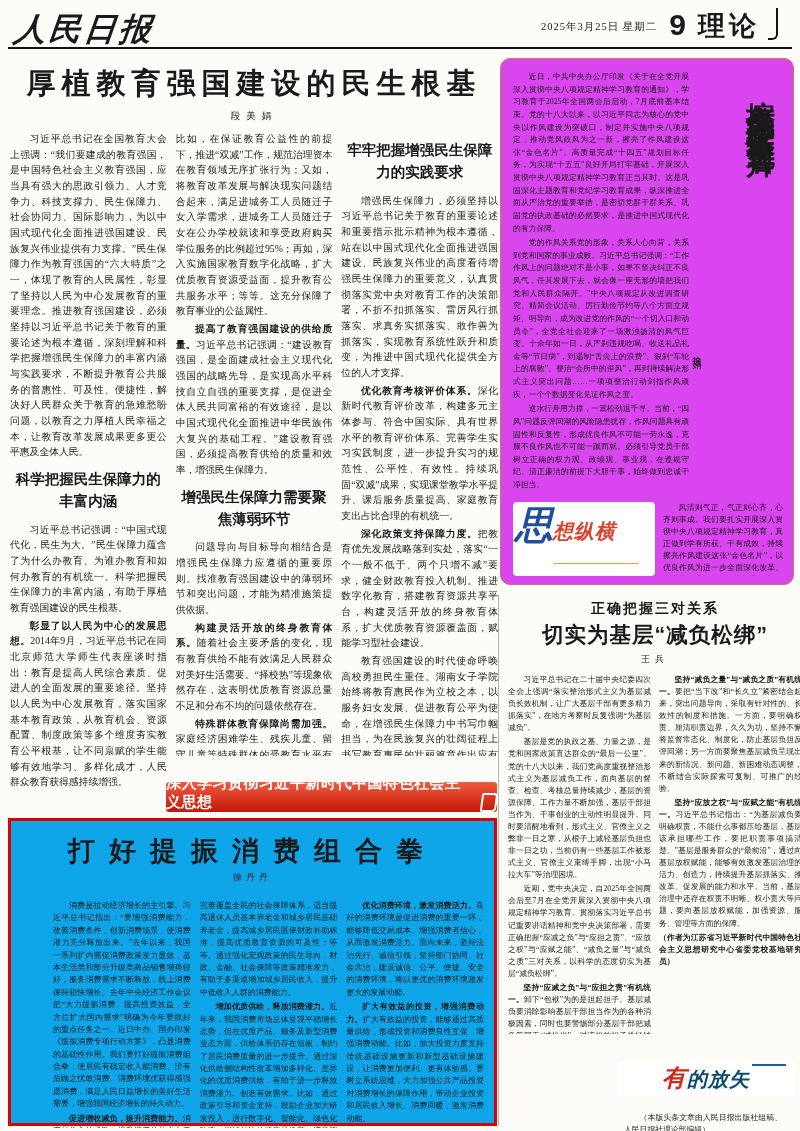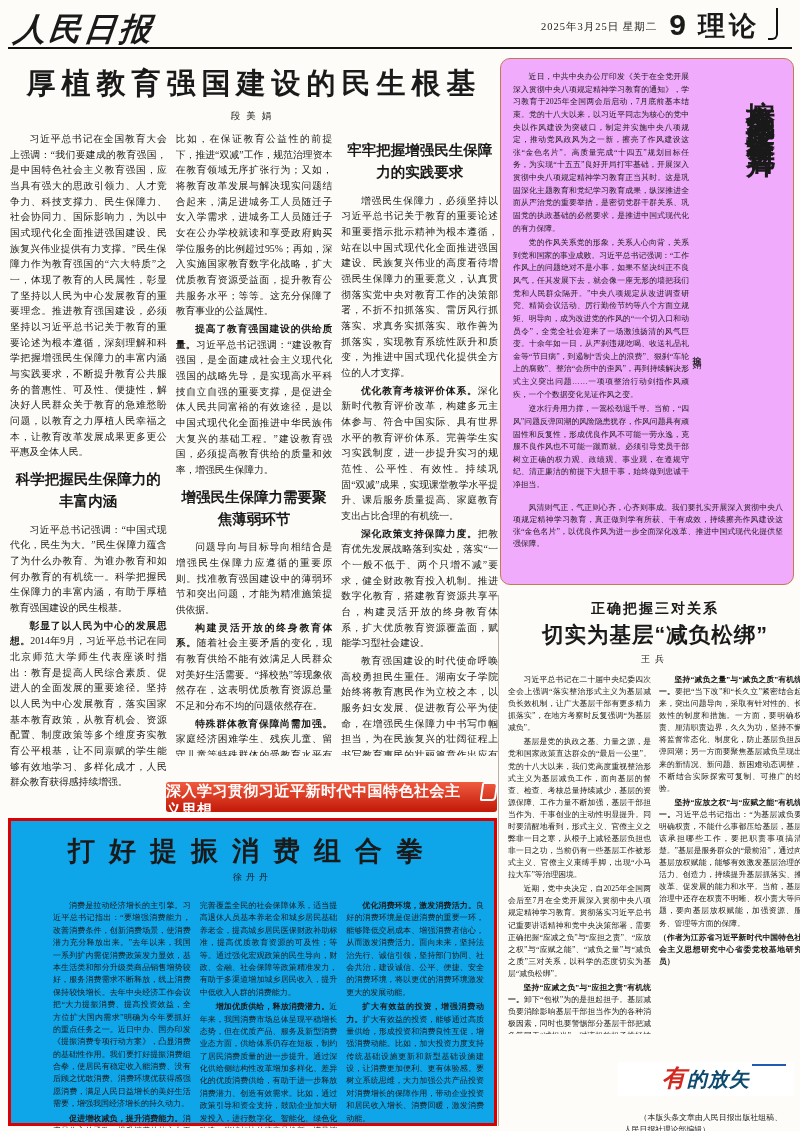--- a/index.html
+++ b/index.html
@@ -25,21 +25,21 @@
   .main-article{position:absolute;left:10px;top:60px;width:488px;}
   .main-title{font-family:"Liberation Sans","DejaVu Sans",sans-serif;font-size:29px;font-weight:900;
         text-align:center;letter-spacing:6px;margin:4px 0 6px 0;}
   .byline{text-align:center;font-size:9.5px;letter-spacing:6px;margin-bottom:8px;}
   .main-cols{display:flex;gap:9px;}
   .main-col{width:157px;font-size:9.8px;line-height:1.6;}
   .c1{height:660px}.c2{height:625px}.c3{height:625px}
   .subhead{font-family:"Liberation Sans","DejaVu Sans",sans-serif;font-weight:900;font-size:14.5px;
         text-align:center;line-height:1.5;margin:9px 2px;text-indent:0 !important;}
   
-  .gold-box{position:absolute;left:500px;top:58px;width:294px;height:527px;background:#f0abfc;
+  .gold-box{position:absolute;left:500px;top:58px;width:294px;height:527px;background:#d946ef;
         border:1.5px solid #c47a50;border-radius:10px;box-sizing:border-box;}
   .gold-text{position:absolute;left:12px;top:12px;width:176px;height:428px;font-size:7.8px;line-height:1.62;}
   .gold-title{position:absolute;top:18px;right:12px;height:487px;writing-mode:vertical-rl;
         font-family:"Liberation Sans","DejaVu Sans",sans-serif;font-size:29px;font-weight:900;letter-spacing:4px;}
   .gold-author{position:absolute;right:90px;top:290px;writing-mode:vertical-rl;font-size:9px;letter-spacing:2px;}
   .gold-bottom{position:absolute;left:12px;right:10px;bottom:8px;height:74px;display:flex;gap:8px;}
   .sx-logo{flex:0 0 138px;position:relative;background:#fff;border-radius:4px;padding:4px 2px;}
   .sx-si{font-size:38px;font-weight:900;color:#1f4e9c;font-style:italic;line-height:1;}
   .sx-rest{font-size:20px;font-weight:900;color:#d9432e;font-style:italic;letter-spacing:1px;}
   .sx-line{position:absolute;left:40px;bottom:12px;width:86px;border-top:1.5px solid #e8a33d;}
@@ -50,21 +50,21 @@
   .kicker{font-family:"Liberation Sans","DejaVu Sans",sans-serif;font-size:14px;font-weight:900;
         text-align:center;letter-spacing:2px;margin:2px 0;}
   .reduce-title{font-family:"Liberation Sans","DejaVu Sans",sans-serif;font-size:21.5px;font-weight:900;
         text-align:center;letter-spacing:1px;margin:2px 0 4px 0;}
   .reduce-author{text-align:center;font-size:9px;letter-spacing:5px;margin-bottom:8px;}
   .reduce-cols{display:flex;gap:8px;}
   .reduce-col{width:143px;height:360px;font-size:7.8px;line-height:1.55;}
   
   .banner{position:absolute;left:166px;top:782px;width:331px;height:30px;
         background:linear-gradient(180deg,#ef5b40,#c21807);border-radius:3px;
-        display:flex;align-items:flex-start;justify-content:center;gap:8px;}
+        display:flex;align-items:flex-end;justify-content:center;gap:8px;}
   .banner-text{color:#fff;font-family:"Liberation Sans","DejaVu Sans",sans-serif;
         font-weight:900;font-size:15px;letter-spacing:0.5px;}
   .book-icon{width:13px;height:15px;border:2px solid #fff;border-radius:2px 4px 4px 2px;
         transform:skewX(-8deg);background:transparent;}
   
   .consume-box{position:absolute;left:8px;top:818px;width:489px;height:308px;background:#0ea5e9;
         border:3px solid #dd0000;box-sizing:border-box;}
   .consume-title{font-size:27px;font-weight:700;text-align:center;letter-spacing:14px;margin:12px 0 2px 0;}
   .consume-author{text-align:center;font-size:9px;letter-spacing:4px;margin-bottom:16px;}
   .consume-cols{display:flex;gap:9px;padding:0 10px;margin-left:32px;}
@@ -128,20 +128,24 @@
 
   <aside class="gold-box">
     <div class="gold-text coltext">
       <p>近日，中共中央办公厅印发《关于在全党开展深入贯彻中央八项规定精神学习教育的通知》，学习教育于2025年全国两会后启动，7月底前基本结束。党的十八大以来，以习近平同志为核心的党中央以作风建设为突破口，制定并实施中央八项规定，推动党风政风为之一新，擦亮了作风建设这张“金色名片”。高质量完成“十四五”规划目标任务，为实现“十五五”良好开局打牢基础，开展深入贯彻中央八项规定精神学习教育正当其时。这是巩固深化主题教育和党纪学习教育成果，纵深推进全面从严治党的重要举措，是密切党群干群关系、巩固党的执政基础的必然要求，是推进中国式现代化的有力保障。</p>
       <p>党的作风关系党的形象，关系人心向背，关系到党和国家的事业成败。习近平总书记强调：“工作作风上的问题绝对不是小事，如果不坚决纠正不良风气，任其发展下去，就会像一座无形的墙把我们党和人民群众隔开。”中央八项规定从改进调查研究、精简会议活动、厉行勤俭节约等八个方面立规矩、明导向，成为改进党的作风的“一个切入口和动员令”，全党全社会迎来了一场激浊扬清的风气巨变。十余年如一日，从严刹违规吃喝、收送礼品礼金等“节日病”，到遏制“舌尖上的浪费”、狠刹“车轮上的腐败”、整治“会所中的歪风”，再到持续解决形式主义突出问题……一项项整治行动剑指作风顽疾，一个个数据变化见证作风之变。</p>
       <p>逆水行舟用力撑，一篙松劲退千寻。当前，“四风”问题反弹回潮的风险隐患犹存，作风问题具有顽固性和反复性，形成优良作风不可能一劳永逸，克服不良作风也不可能一蹴而就。必须引导党员干部树立正确的权力观、政绩观、事业观，在遵规守纪、清正廉洁的前提下大胆干事，始终做到忠诚干净担当。</p>
     </div>
     <div class="gold-title">擦亮作风建设这张『金色名片』</div>
     <div class="gold-author">徐珉娟</div>
     <div class="gold-bottom">
+      <div class="sx-logo">
+        <span class="sx-si">思</span><span class="sx-rest">想纵横</span>
+        <span class="sx-line"></span>
+      </div>
       <div class="gold-closing">
         <p>风清则气正，气正则心齐，心齐则事成。我们要扎实开展深入贯彻中央八项规定精神学习教育，真正做到学有所获、干有成效，持续擦亮作风建设这张“金色名片”，以优良作风为进一步全面深化改革、推进中国式现代化提供坚强保障。</p>
       </div>
     </div>
   </aside>
 
   <section class="reduce">
     <div class="kicker">正确把握三对关系</div>
     <h2 class="reduce-title">切实为基层“减负松绑”</h2>
     <div class="reduce-author">王兵</div>

